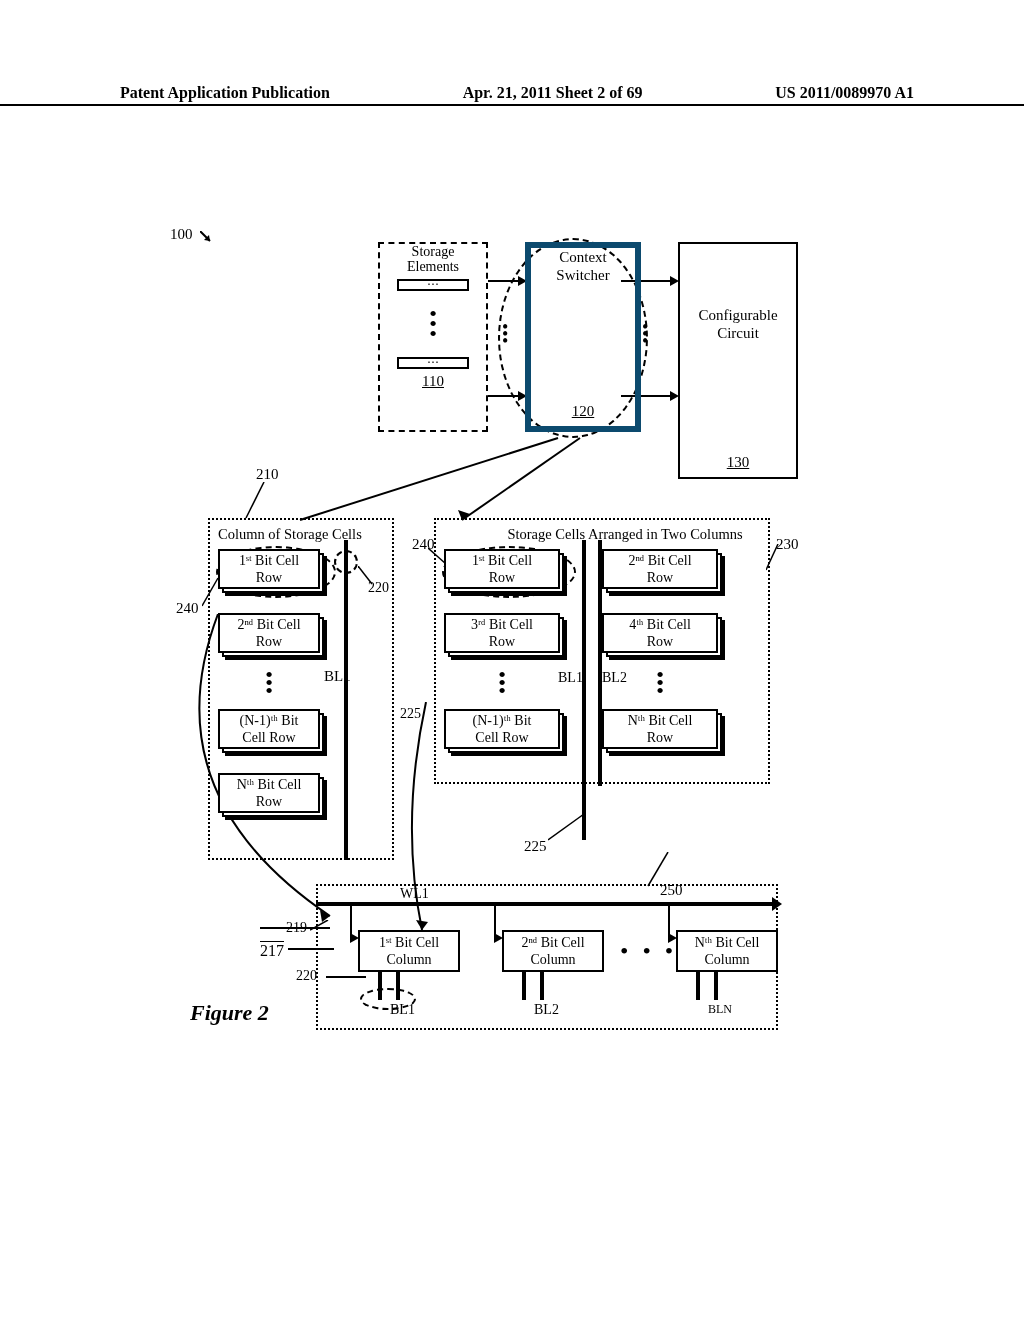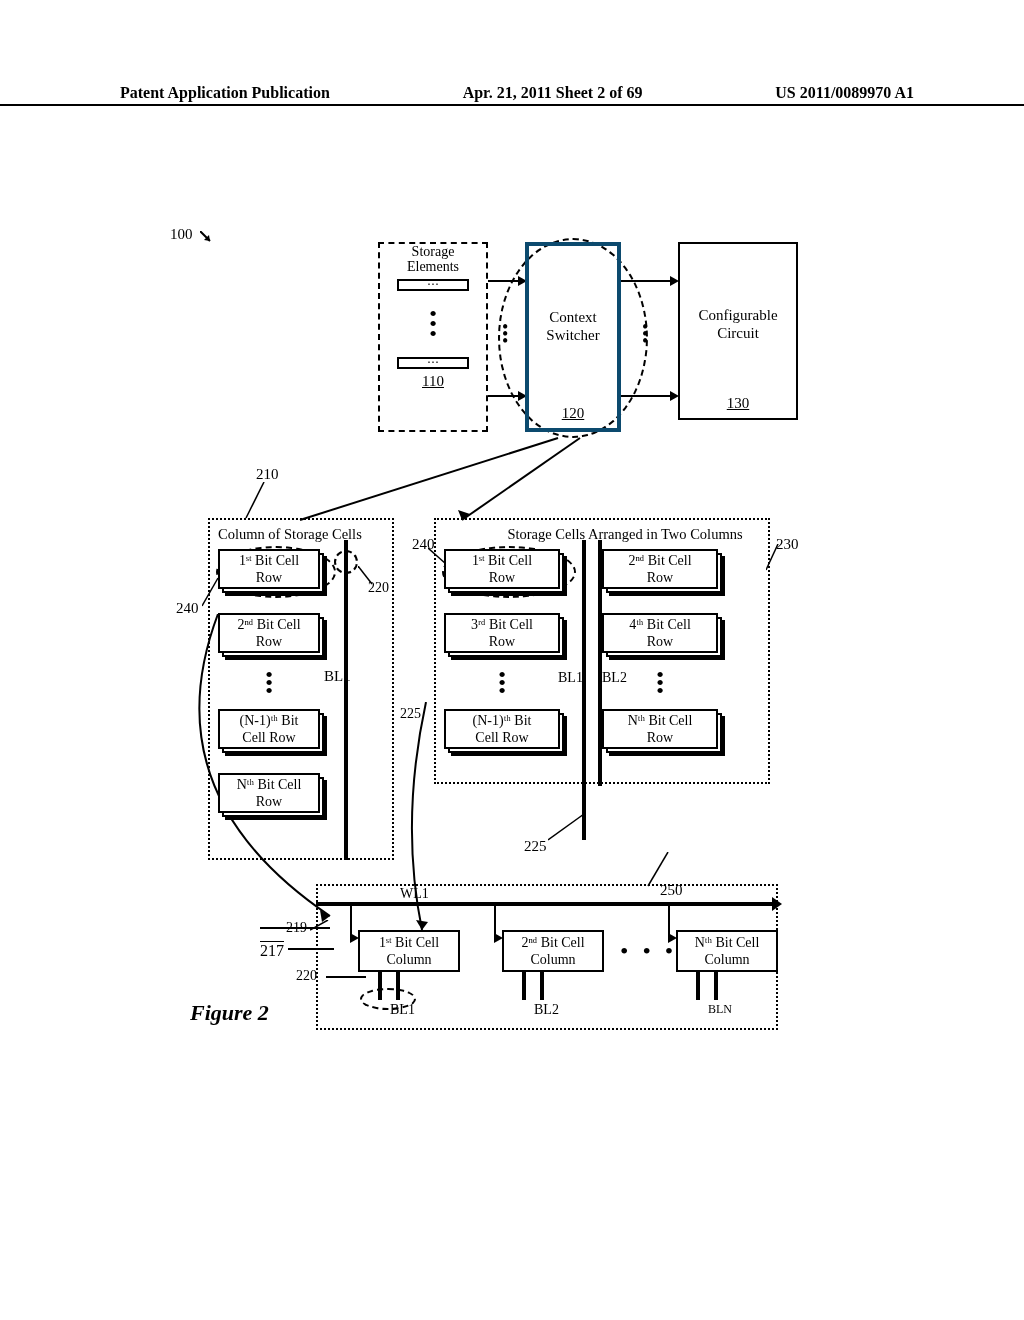--- a/index.html
+++ b/index.html
@@ -70,45 +70,44 @@
   .se-ref {
     text-align: center;
     text-decoration: underline;
     font-size: 15px;
     margin-top: 4px;
   }
 
   .context-box {
     position: absolute;
     top: 242px; left: 525px;
-    width: 96px; height: 190px;
-    border: 4px solid #0c4a6e;
-    text-align: center;
-    padding-top: 62px;
+    width: 116px; height: 190px;
+    border: 6px solid #0c4a6e;
+    text-align: center;
     font-size: 15px;
     line-height: 1.2;
   }
   .context-ref {
     position: absolute;
     bottom: 6px; left: 0; width: 100%;
     text-align: center;
     text-decoration: underline;
   }
   .context-dashed {
     position: absolute;
     top: 238px; left: 498px;
     width: 150px; height: 200px;
     border: 2px dashed #000;
     border-radius: 50%;
   }
 
   .config-box {
     position: absolute;
     top: 242px; left: 678px;
-    width: 120px; height: 178px;
+    width: 120px; height: 237px;
     border: 2px solid #000;
     text-align: center;
     padding-top: 62px;
     font-size: 15px;
     line-height: 1.2;
   }
   .config-ref {
     position: absolute;
     bottom: 6px; left: 0; width: 100%;
     text-align: center;

